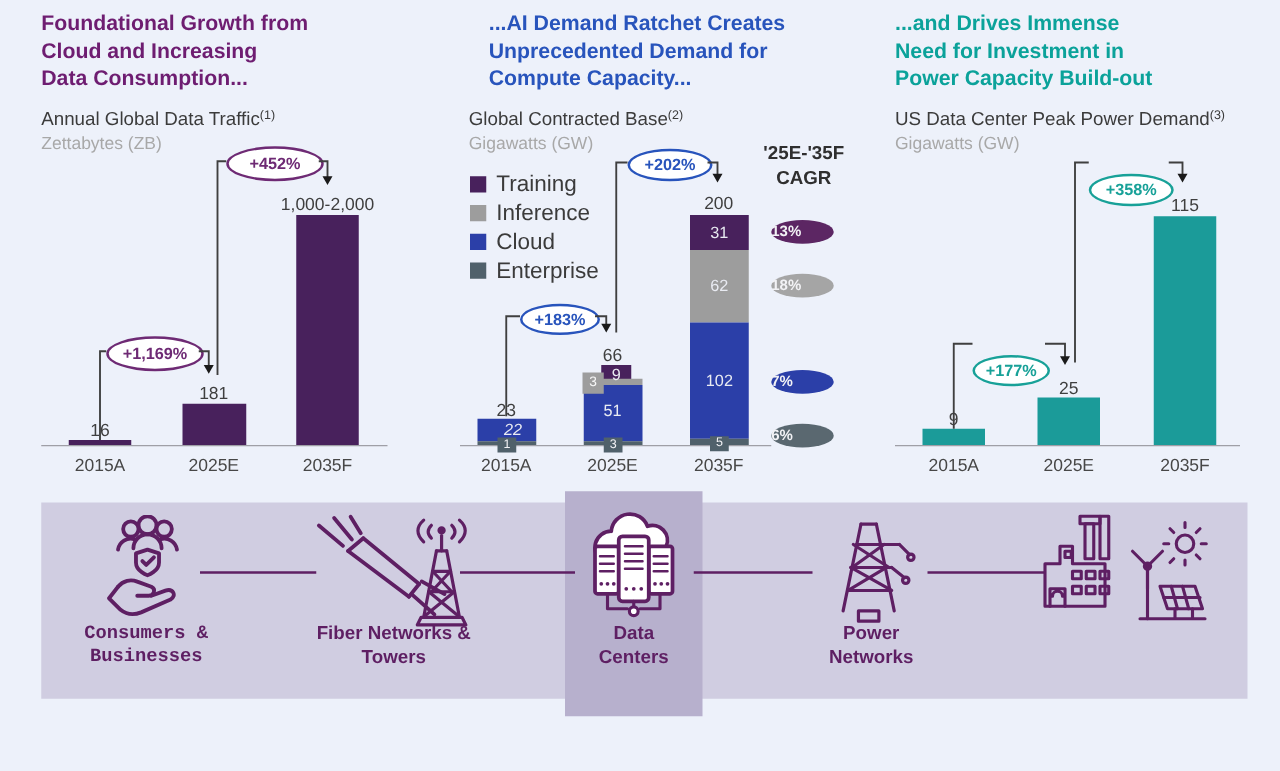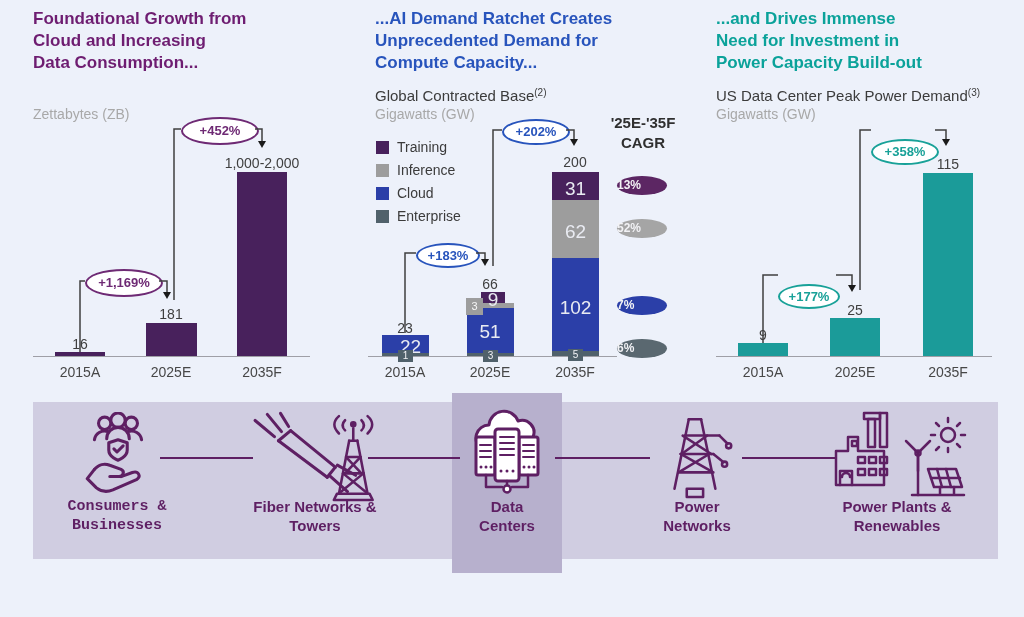--- a/index.html
+++ b/index.html
@@ -1,53 +1,54 @@
 <!DOCTYPE html>
 <html><head>
 <meta charset="utf-8">
 <style>
   html,body{margin:0;padding:0;background:#edf1fa;font-family:"Liberation Sans",sans-serif;}
   #canvas{position:relative;width:1024px;height:617px;background:#edf1fa;overflow:hidden;}
   .abs{position:absolute;}
   .chart-title{position:absolute;font-size:17px;font-weight:bold;line-height:1.28;white-space:pre-line;}
   .t-purple{color:#6e1d71;}
-  .t-blue{color:#2854bc;}
+  .t-blue{color:#2854bc;margin-left:16px;}
   .t-teal{color:#0ba29a;}
   .subtitle{position:absolute;font-size:15px;color:#3b3b3b;}
   .sup{font-size:10px;vertical-align:5px;}
   .unit{position:absolute;font-size:14px;color:#a8a8a8;}
   .axis{position:absolute;height:1px;background:#9f9fa6;}
   .bar{position:absolute;}
   .vlabel{position:absolute;width:120px;text-align:center;font-size:14px;color:#3f3f3f;}
   .xlabel{position:absolute;width:120px;text-align:center;font-size:14px;color:#474747;}
   .oval{position:absolute;background:#ffffff;border-radius:50%;text-align:center;font-weight:bold;font-size:13px;}
   .o-purple{border:2px solid #6e2a74;color:#6e2a74;}
   .o-blue{border:2px solid #2854bc;color:#2854bc;}
   .o-teal{border:2px solid #18a198;color:#18a198;margin-top:20px;}
   .lg-swatch{position:absolute;width:13px;height:13px;}
-  .lg-label{position:absolute;font-size:14px;color:#3b3b3b;line-height:15px;}
-  .segtxt{position:absolute;text-align:center;color:#e9ebf2;font-size:19px;}
+  .lg-label{position:absolute;font-size:18px;color:#3b3b3b;line-height:15px;}
+  .segtxt{position:absolute;text-align:center;color:#e9ebf2;font-size:13px;}
   .tag{position:absolute;background:#50616b;color:#f2f2f5;font-size:10px;text-align:center;line-height:12px;width:15px;height:12px;}
   .tag-gray{position:absolute;background:#9d9d9d;color:#f7f7f7;font-size:11px;text-align:center;line-height:17px;width:17px;height:17px;}
   .pill{position:absolute;width:50px;height:19px;border-radius:50%;color:#f2f2f5;font-weight:bold;font-size:12px;line-height:19px;}
   .cagr-head{position:absolute;width:110px;text-align:center;font-size:15px;font-weight:bold;color:#2f2f2f;white-space:pre-line;line-height:1.3;}
   .vc-strip{position:absolute;left:33px;top:402px;width:965px;height:157px;background:#d0cde1;}
   .vc-highlight{position:absolute;left:452px;top:393px;width:110px;height:180px;background:#b7b0cd;}
   .conn{position:absolute;height:2px;background:#5e1f63;top:457px;}
   .vc-label{position:absolute;width:170px;top:498px;text-align:center;font-weight:bold;font-size:15px;color:#5e1f63;white-space:pre-line;line-height:1.25;}
   svg{display:block;}
 </style>
 </head>
 <body>
 
 <div id="canvas">
 
   <div class="chart-title t-purple" style="left:33px;top:8px;width:270px;">Foundational Growth from
 Cloud and Increasing
 Data Consumption...</div>
+  <div class="subtitle" style="left:33px;top:87px;"><span>Annual Global Data Traffic</span><span class="sup">(1)</span></div>
   <div class="unit" style="left:33px;top:106px;">Zettabytes (ZB)</div>
 
   <div class="axis" style="left:33px;top:356px;width:277px;"></div>
   <div class="bar" style="left:55px;top:352px;width:50px;height:4px;background:#48215c;"></div>
   <div class="bar" style="left:146px;top:323px;width:51px;height:33px;background:#48215c;"></div>
   <div class="bar" style="left:237px;top:172px;width:50px;height:184px;background:#48215c;"></div>
 
   <div class="vlabel" style="left:20px;top:336px;">16</div>
   <div class="vlabel" style="left:111px;top:306px;">181</div>
   <div class="vlabel" style="left:192px;top:155px;width:140px;">1,000-2,000</div>
@@ -71,21 +72,21 @@
   <div class="lg-label" style="left:397px;top:163px;">Inference</div>
   <div class="lg-swatch" style="left:376px;top:187px;background:#2b3fa8;"></div>
   <div class="lg-label" style="left:397px;top:186px;">Cloud</div>
   <div class="lg-swatch" style="left:376px;top:210px;background:#50616b;"></div>
   <div class="lg-label" style="left:397px;top:209px;">Enterprise</div>
 
   <div class="axis" style="left:368px;top:356px;width:249px;"></div>
 
   <div class="bar" style="left:382px;top:335px;width:47px;height:18px;background:#2b3fa8;"></div>
   <div class="bar" style="left:382px;top:353px;width:47px;height:3px;background:#50616b;"></div>
-  <div class="segtxt" style="left:382px;top:336px;width:57px;">22</div>
+  <div class="segtxt" style="left:382px;top:336px;width:57px;font-style:italic;">22</div>
   <div class="tag" style="left:398px;top:350px;">1</div>
   <div class="vlabel" style="left:345px;top:320px;">23</div>
 
   <div class="bar" style="left:481px;top:292px;width:24px;height:15px;background:#48215c;"></div>
   <div class="bar" style="left:467px;top:303px;width:47px;height:5px;background:#9d9d9d;"></div>
   <div class="bar" style="left:467px;top:308px;width:47px;height:45px;background:#2b3fa8;"></div>
   <div class="bar" style="left:467px;top:353px;width:47px;height:3px;background:#50616b;"></div>
   <div class="segtxt" style="left:481px;top:292px;width:24px;line-height:15px;">9</div>
   <div class="tag-gray" style="left:466px;top:298px;">3</div>
   <div class="segtxt" style="left:467px;top:321px;width:46px;">51</div>
@@ -102,21 +103,21 @@
   <div class="tag" style="left:568px;top:349px;">5</div>
   <div class="vlabel" style="left:515px;top:154px;">200</div>
 
   <div class="xlabel" style="left:345px;top:364px;">2015A</div>
   <div class="xlabel" style="left:430px;top:364px;">2025E</div>
   <div class="xlabel" style="left:515px;top:364px;">2035F</div>
 
   <div class="cagr-head" style="left:588px;top:113px;">'25E-'35F
 CAGR</div>
   <div class="pill" style="left:617px;top:176px;background:#5c2663;">13%</div>
-  <div class="pill" style="left:617px;top:219px;background:#a5a5a5;">52%</div>
+  <div class="pill" style="left:617px;top:219px;background:#a5a5a5;">18%</div>
   <div class="pill" style="left:617px;top:296px;background:#2b3fa8;">7%</div>
   <div class="pill" style="left:617px;top:339px;background:#5a6870;">6%</div>
 
   <div class="oval o-blue" style="left:416px;top:243px;width:60px;height:21px;line-height:21px;">+183%</div>
   <div class="oval o-blue" style="left:502px;top:119px;width:64px;height:22px;line-height:22px;">+202%</div>
 
   <div class="chart-title t-teal" style="left:716px;top:8px;width:290px;">...and Drives Immense
 Need for Investment in
 Power Capacity Build-out</div>
   <div class="subtitle" style="left:716px;top:87px;"><span>US Data Center Peak Power Demand</span><span class="sup">(3)</span></div>
@@ -286,16 +287,14 @@
   </svg>
 
   <div class="vc-label" style="left:32px;font-family:Liberation Mono, monospace;">Consumers &amp;
 Businesses</div>
   <div class="vc-label" style="left:422px;">Data
 Centers</div>
   <div class="vc-label" style="left:230px;">Fiber Networks &amp;
 Towers</div>
   <div class="vc-label" style="left:612px;">Power
 Networks</div>
-  <div class="vc-label" style="left:812px;">Power Plants &amp;
-Renewables</div>
 
 </div>
 
 </body></html>

